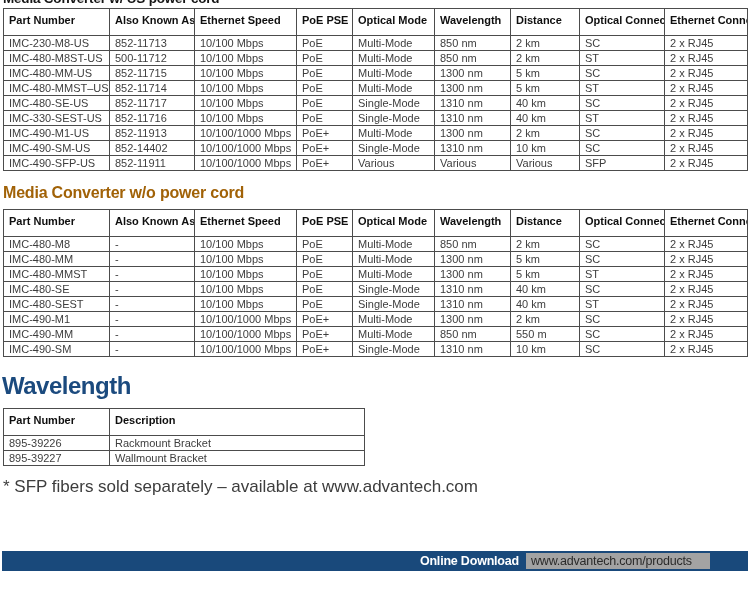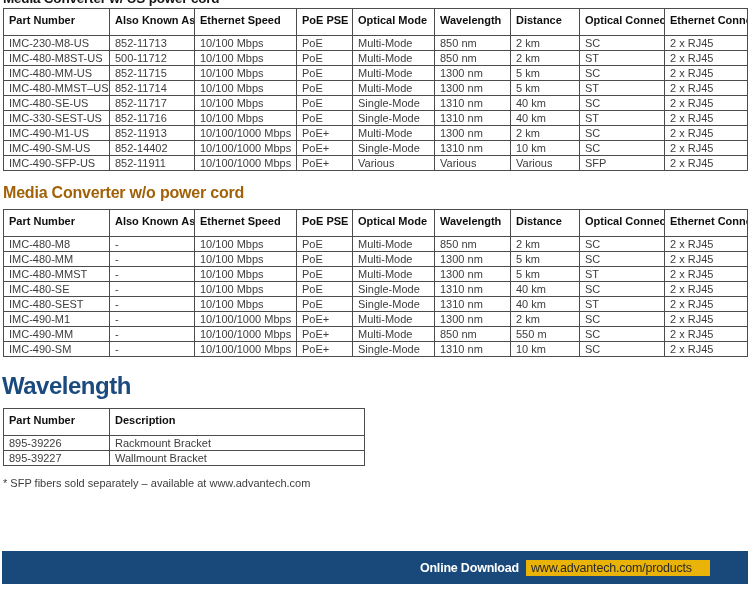--- a/index.html
+++ b/index.html
@@ -42,35 +42,35 @@
     white-space: nowrap; overflow: hidden;
   }
   table.spec th {
     font-size: 11px; font-weight: bold; color: #0f0f0f;
     padding: 2px 4px 6px 5px; line-height: 12px; height: 27px;
   }
   table.spec td {
     color: #3d3d3d; padding: 0 4px 0 5px; height: 15px; line-height: 13px;
   }
   
-  .footnote { font-size: 11px; color: #3d3d3d; margin: 11px 0 0 3px; }
+  .footnote { font-size: 17px; color: #3d3d3d; margin: 11px 0 0 3px; }
   
   .footer-bar {
-    position: absolute; left: 2px; right: 2px; top: 551px; height: 33px;
+    position: absolute; left: 2px; right: 2px; top: 551px; height: 20px;
     background: #19497b;
     display: flex; align-items: center; justify-content: flex-end;
     padding-right: 38px;
     padding-left: 44px;
   }
   .footer-label {
     color: #ffffff; font-weight: bold; font-size: 12.5px; margin-right: 7px;
     letter-spacing: -0.2px;
   }
   .footer-url-box {
-    width: 184px; height: 16px; background: #eab308;
+    width: 184px; height: 16px; background: #a3a3a3;
     display: flex; align-items: center; padding-left: 5px;
     font-size: 12.5px; color: #2a2a2a; letter-spacing: -0.2px;
   }
 </style>
 </head>
 <body>
 
 <div class="title-clip">
   <span class="inner">Media Converter w/ US power cord</span>
 </div>

